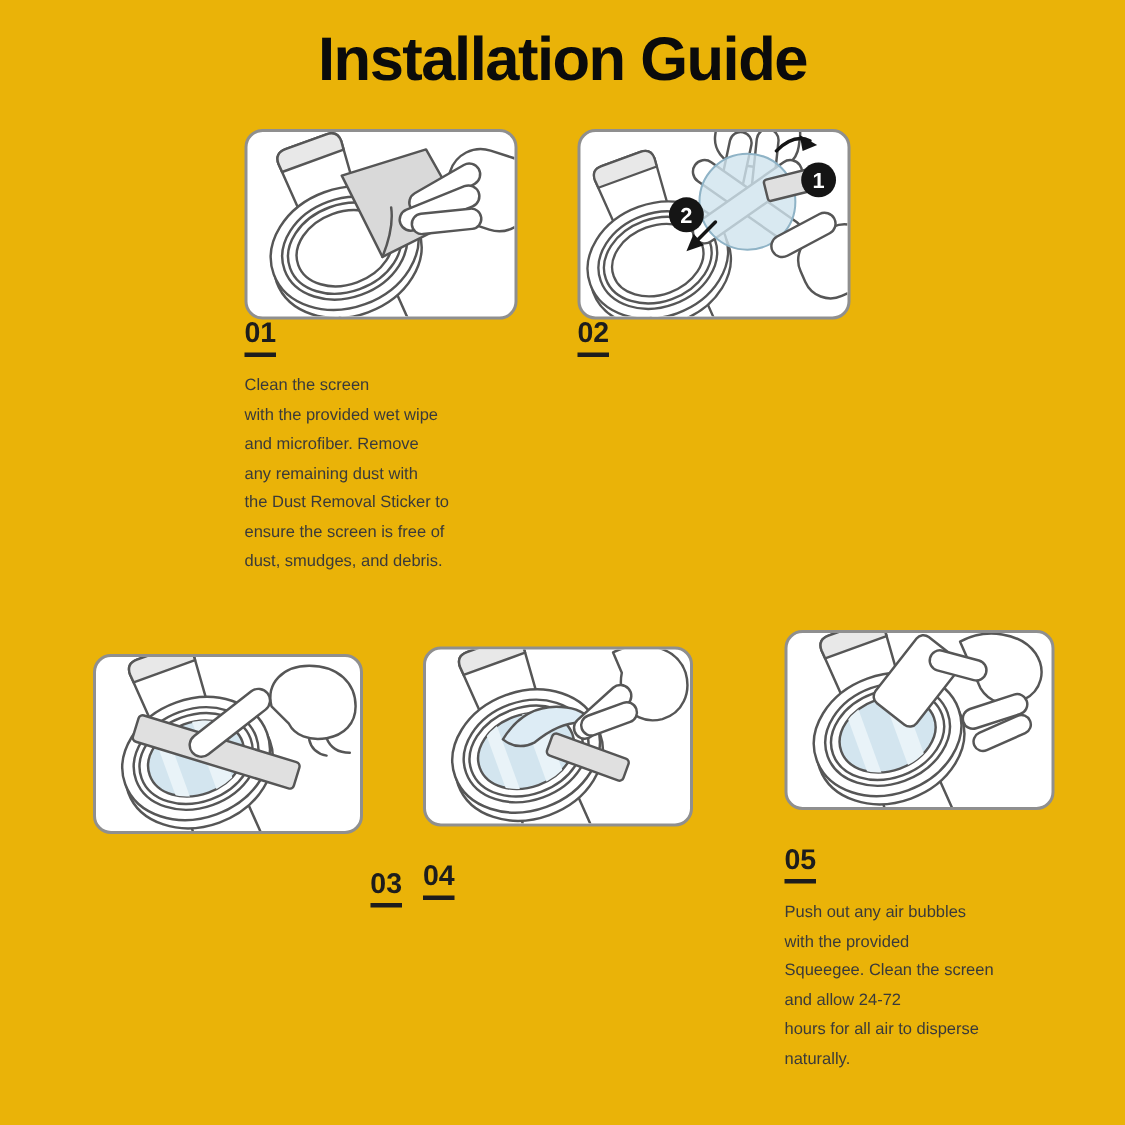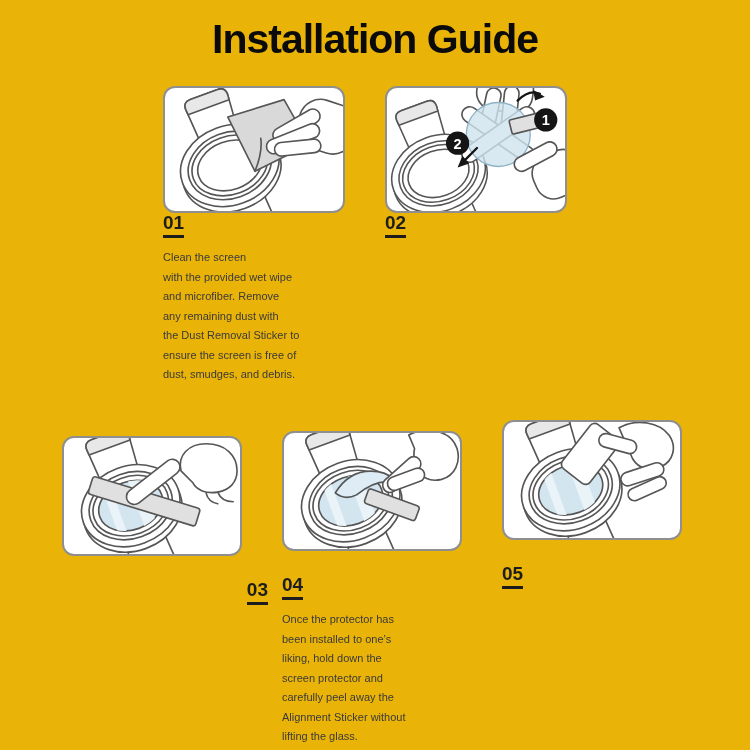--- a/index.html
+++ b/index.html
@@ -5,21 +5,21 @@
   html,body{margin:0;padding:0;background:#fff;}
   #page{position:relative;width:750px;height:750px;background:#eab308;overflow:hidden;
         font-family:"Liberation Sans",sans-serif;}
   #title{position:absolute;top:16px;left:0;width:750px;text-align:center;
          font-size:41px;font-weight:bold;letter-spacing:-1px;color:#0b0b0b;margin:0;}
   .col{position:absolute;width:206px;}
   #c1{left:163px;top:86px;}
   #c2{left:385px;top:86px;}
   #c3{left:62px;top:436px;text-align:right;}
   #c4{left:282px;top:431px;}
-  #c5{left:502px;top:420px;}
+  #c5{left:523px;top:420px;}
   .illus{border:2px solid #8f8f8f;border-radius:12px;background:#fff;overflow:hidden;box-sizing:border-box;}
   .row1 .illus{width:182px;height:127px;}
   .row2 .illus{width:180px;height:120px;}
   .illus svg{display:block;width:100%;height:100%;}
   .step-label{display:inline-block;font-size:19px;font-weight:bold;color:#1d1d1d;
               border-bottom:3px solid #1d1d1d;padding-bottom:3px;line-height:1;}
   .row1 .step-label{}
   .row2 .step-label{margin-top:24px;}
   .desc{margin-top:10px;font-size:11px;line-height:19.5px;color:#3a3a3a;white-space:pre-line;}
   
@@ -178,27 +178,20 @@
         <rect class="ln tabfill" x="84" y="58" width="56" height="16" rx="3" transform="rotate(20 88 66)"></rect>
         <path class="ln flapfill" d="M52,62 Q68,36 96,40 Q110,42 114,52 Q96,46 74,64 Q62,70 52,62 Z"></path>
         <g>
           <path class="ln" d="M128,2 C148,-8 172,-2 178,16 C182,30 176,44 162,48 C150,51 140,46 136,36 Q132,26 134,16 Z"></path>
           <rect class="ln" x="92" y="22" width="48" height="15" rx="7.5" transform="rotate(-42 136 30)"></rect>
           <rect class="ln" x="104" y="34" width="40" height="14" rx="7" transform="rotate(-20 144 41)"></rect>
         </g>
       </svg>
     </div>
     <div class="step-label">04</div>
-    <div class="desc">Once the protector has
-been installed to one’s
-liking, hold down the
-screen protector and
-carefully peel away the
-Alignment Sticker without
-lifting the glass.</div>
   </div>
 
   <div class="col row2" id="c5">
     <div class="illus">
       <svg viewBox="0 0 180 120">
         <defs>
             <clipPath id="face5">
               <ellipse cx="74" cy="76" rx="34" ry="25"></ellipse>
             </clipPath>
           </defs>
@@ -220,14 +213,20 @@
         <rect class="ln" x="70" y="4" width="36" height="58" rx="6" transform="rotate(38 88 33)"></rect>
         <g>
           <path class="ln" d="M118,6 C136,-4 160,0 170,14 C178,26 174,40 162,46 C150,52 138,48 132,38 Z"></path>
           <rect class="ln" x="96" y="20" width="40" height="14" rx="7" transform="rotate(15 134 27)"></rect>
           <rect class="ln" x="118" y="40" width="46" height="14" rx="7" transform="rotate(-18 164 47)"></rect>
           <rect class="ln" x="124" y="54" width="42" height="13" rx="6.5" transform="rotate(-24 166 60)"></rect>
         </g>
       </svg>
     </div>
     <div class="step-label">05</div>
+    <div class="desc">Push out any air bubbles
+with the provided
+Squeegee. Clean the screen
+and allow 24-72
+hours for all air to disperse
+naturally.</div>
   </div>
 </div>
 
 </body></html>

